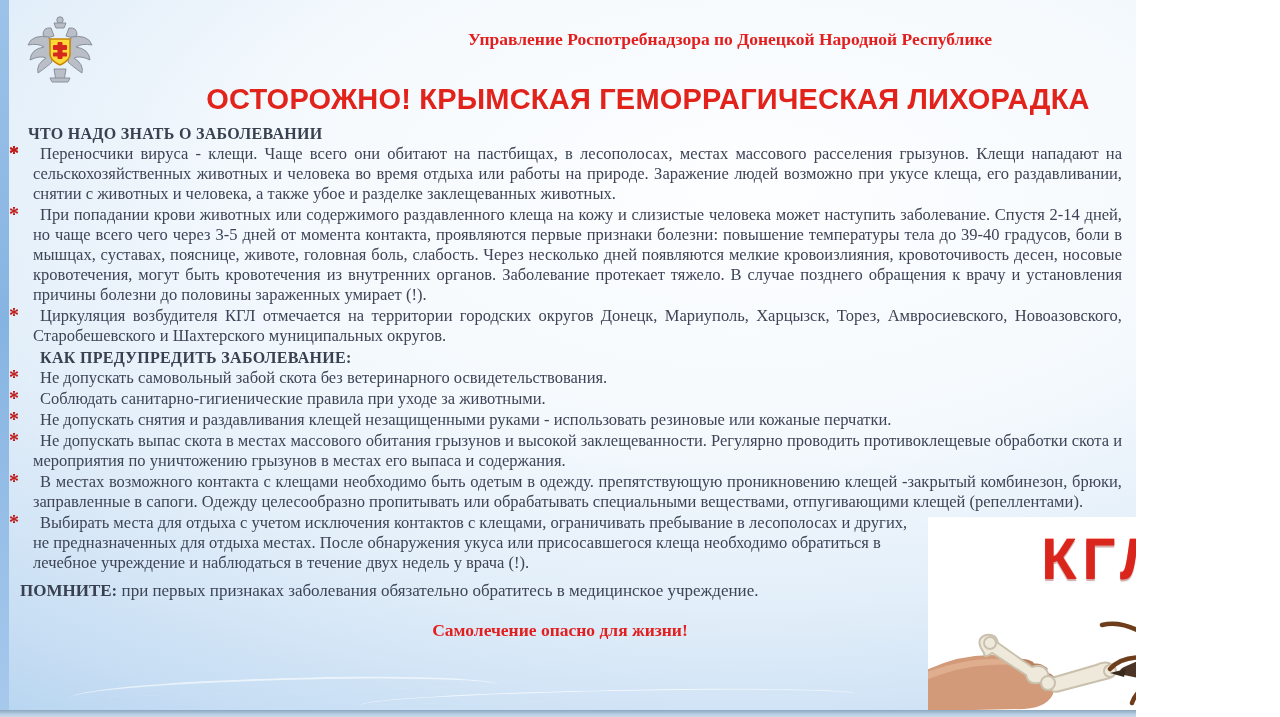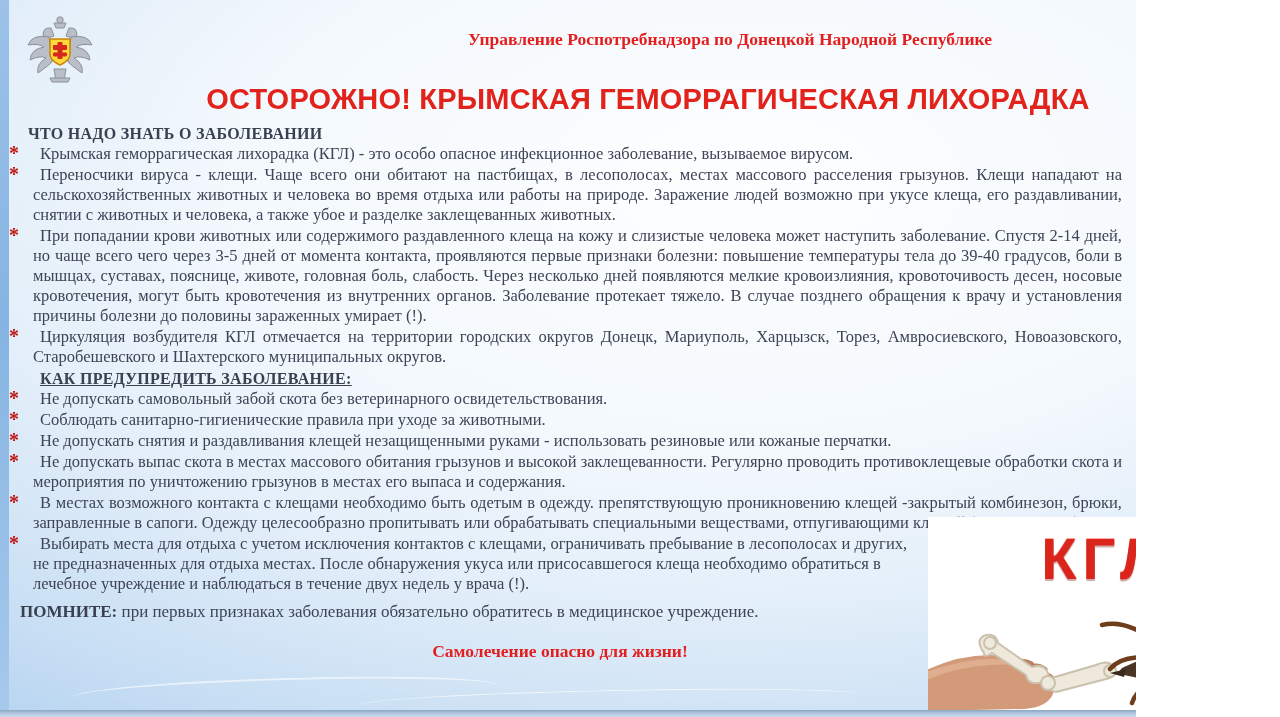--- a/index.html
+++ b/index.html
@@ -43,21 +43,21 @@
     position: absolute; top: 83px; left: 8px; width: 1280px; text-align: center;
     font-family: "Liberation Sans", sans-serif;
     font-size: 29px; font-weight: bold; color: #e2231c; letter-spacing: 0.2px;
   }
 
   .content { position: absolute; top: 125px; left: 20px; right: 14px; color: #3e4456; }
   .sec-heading {
     font-size: 16px; font-weight: bold; color: #394050;
     letter-spacing: 0.3px; margin: 0 0 1px 8px;
   }
-  .sec-heading.indent2 { margin-left: 20px; margin-top: 3px; text-decoration: underline; }
+  .sec-heading.indent2 { margin-left: 20px; margin-top: 3px; }
   ul.bullets { list-style: none; }
   ul.bullets li {
     position: relative; padding-left: 13px; text-indent: 7px;
     font-size: 16.5px; line-height: 20px; text-align: justify; margin: 1px 0;
   }
   ul.bullets li .star {
     position: absolute; left: -11px; top: -1px; text-indent: 0;
     color: #c01816; font-size: 20px; font-weight: bold; line-height: 20px;
   }
   ul.bullets li.no-justify { text-align: left; max-width: 906px; }
@@ -109,21 +109,21 @@
   </span>
 
   <div class="org-header">Управление Роспотребнадзора по Донецкой Народной Республике</div>
 
   <div class="main-title">ОСТОРОЖНО! КРЫМСКАЯ ГЕМОРРАГИЧЕСКАЯ ЛИХОРАДКА</div>
 
   <div class="content">
 
     <div class="sec-heading">ЧТО НАДО ЗНАТЬ О ЗАБОЛЕВАНИИ</div>
     <ul class="bullets">
-      <li><span class="star">*</span><span>Крымская геморрагическая лихорадка  (КГЛ) - это особо опасное инфекционное заболевание, вызываемое  вирусом.</span></li>
+      <li><span class="star">*</span></li>
       <li><span class="star">*</span><span>Переносчики вируса - клещи. Чаще всего они обитают на пастбищах, в лесополосах, местах массового расселения грызунов. Клещи нападают на сельскохозяйственных животных и человека во время отдыха или работы на природе. Заражение людей возможно при укусе клеща, его раздавливании, снятии с животных и человека, а также убое и разделке заклещеванных животных.</span></li>
       <li><span class="star">*</span><span>При попадании крови животных или содержимого раздавленного клеща на кожу и слизистые человека может наступить заболевание. Спустя 2-14 дней, но чаще всего чего через 3-5 дней от момента контакта, проявляются первые признаки болезни: повышение температуры тела до 39-40 градусов, боли в мышцах, суставах, пояснице, животе, головная боль, слабость. Через несколько дней появляются мелкие кровоизлияния, кровоточивость десен, носовые кровотечения, могут быть кровотечения из внутренних органов. Заболевание протекает тяжело. В случае позднего обращения к врачу и установления причины болезни до половины зараженных умирает (!).</span></li>
       <li><span class="star">*</span><span>Циркуляция возбудителя КГЛ отмечается на территории городских округов Донецк, Мариуполь, Харцызск, Торез, Амвросиевского, Новоазовского, Старобешевского и Шахтерского муниципальных округов.</span></li>
     </ul>
 
     <div class="sec-heading indent2">КАК ПРЕДУПРЕДИТЬ ЗАБОЛЕВАНИЕ:</div>
     <ul class="bullets">
       <li><span class="star">*</span><span>Не допускать самовольный забой скота без ветеринарного освидетельствования.</span></li>
       <li><span class="star">*</span><span>Соблюдать санитарно-гигиенические правила при уходе за животными.</span></li>
       <li><span class="star">*</span><span>Не допускать снятия и раздавливания клещей незащищенными руками - использовать резиновые или кожаные перчатки.</span></li>

